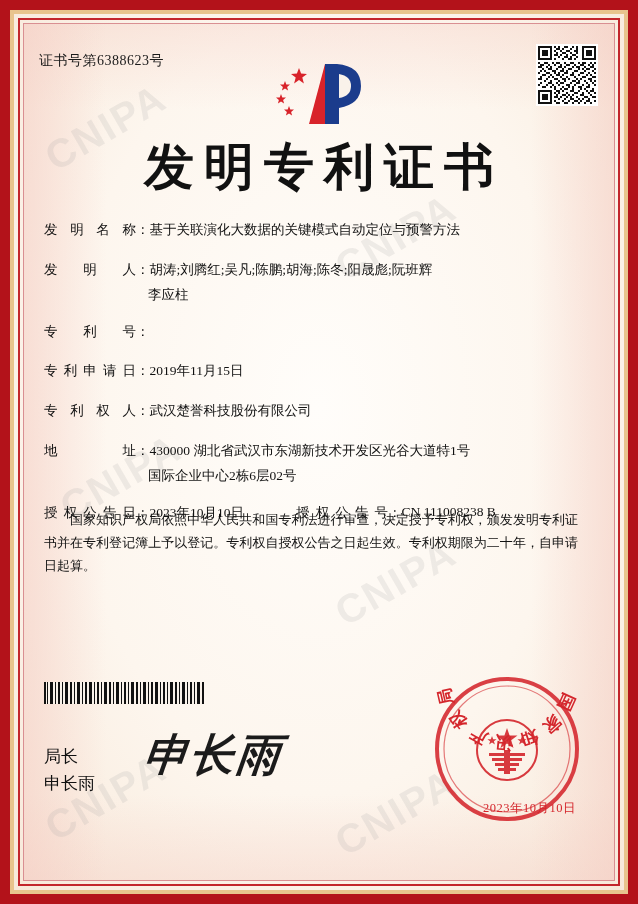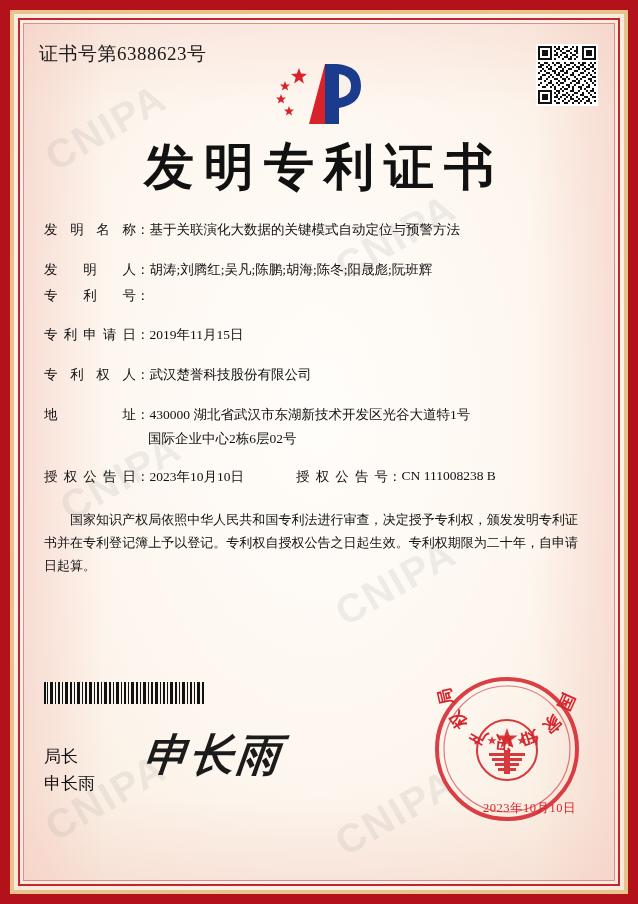--- a/index.html
+++ b/index.html
@@ -84,22 +84,22 @@
 
   .content {
     position: absolute;
     left: 34px; top: 34px; right: 34px; bottom: 34px;
   }
 
   
   .cert-no {
     position: absolute;
     left: 5px;
-    top: 7px;
-    font-size: 19px;
+    top: 18px;
+    font-size: 14px;
     color: #1a1a1a;
     letter-spacing: 0.5px;
   }
 
   .qr {
     position: absolute;
     right: 6px;
     top: 10px;
     width: 62px;
     height: 62px;
@@ -508,20 +508,21 @@
         <span class="lbl">发 明 名 称</span>
         <span class="colon">：</span>
         <span class="val">基于关联演化大数据的关键模式自动定位与预警方法</span>
       </div>
 
       <div class="row tight">
         <span class="lbl">发 明 人</span>
         <span class="colon">：</span>
         <span class="val">胡涛;刘腾红;吴凡;陈鹏;胡海;陈冬;阳晟彪;阮班辉</span>
       </div>
+      <div class="subline">李应柱</div>
 
       <div class="row">
         <span class="lbl">专 利 号</span>
         <span class="colon">：</span>
       </div>
 
       <div class="row">
         <span class="lbl">专利申请日</span>
         <span class="colon">：</span>
         <span class="val">2019年11月15日</span>

